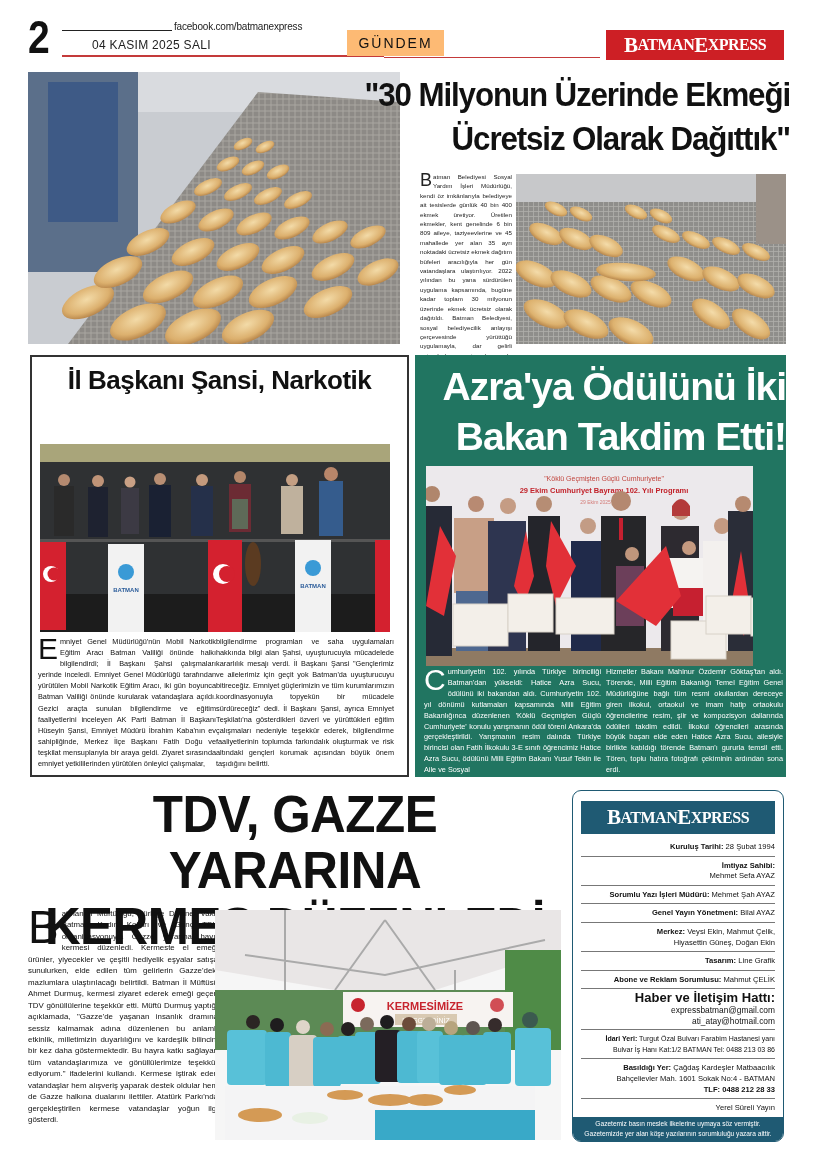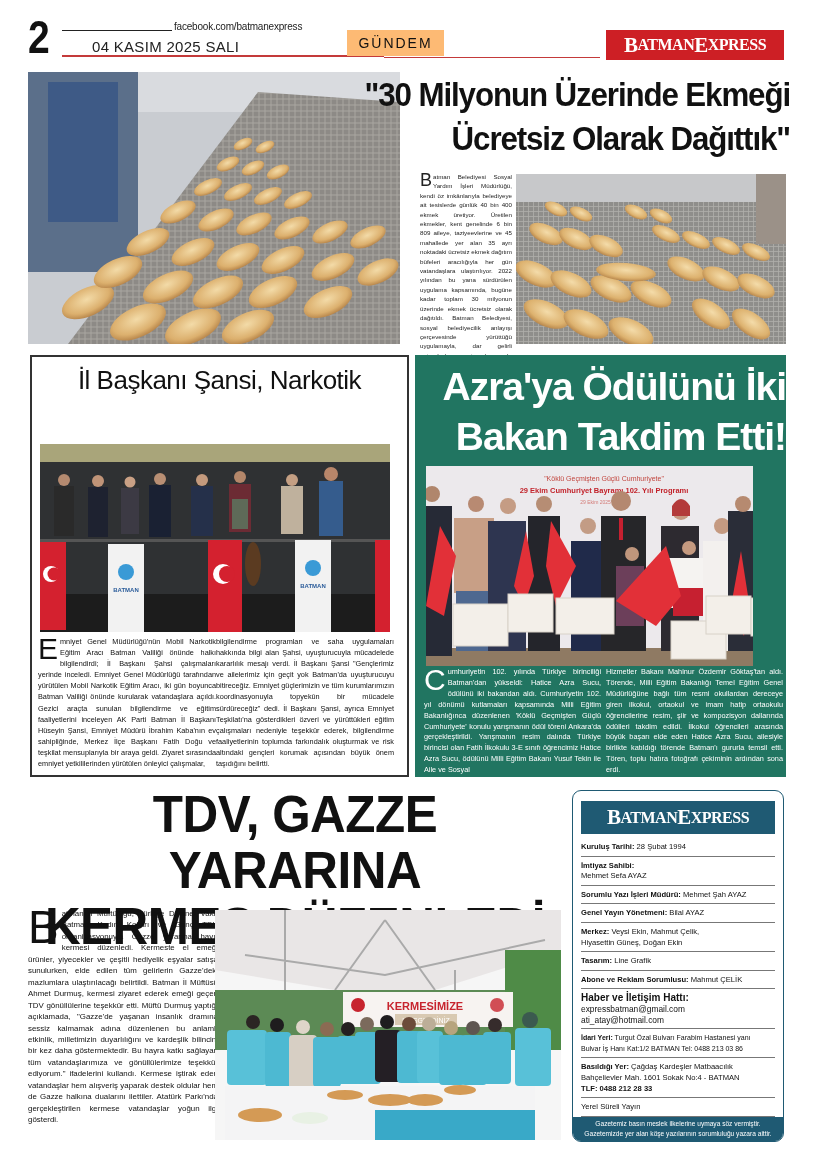--- a/index.html
+++ b/index.html
@@ -4,57 +4,57 @@
 <style>
 *{box-sizing:border-box;margin:0;padding:0}
 html,body{width:815px;height:1169px;background:#fff;overflow:hidden}
 body{position:relative;font-family:"Liberation Sans",sans-serif;color:#111}
 .abs{position:absolute}
 
 
 .page-num{left:28px;top:14px;font-size:46px;font-weight:bold;line-height:46px;font-family:"Liberation Sans",sans-serif;transform:scaleX(.85);transform-origin:left}
 .fb-line{left:62px;top:30px;width:110px;border-top:1px solid #222}
 .fb-text{left:174px;top:21px;font-size:10px;letter-spacing:-.2px;color:#222}
-.date{left:92px;top:38px;font-size:15px;letter-spacing:.3px;color:#222}
+.date{left:92px;top:38px;font-size:12px;letter-spacing:.3px;color:#222}
 .hdr-rule{left:62px;top:55px;width:322px;border-top:2px solid #c43a3a}
 .hdr-rule2{left:384px;top:57px;width:216px;border-top:1px solid #c43a3a}
 .section-tab{left:347px;top:30px;width:97px;height:26px;background:#fdba74;display:flex;align-items:center;justify-content:center;font-size:14px;letter-spacing:2px;color:#111}
 .brand-top{left:606px;top:30px;width:178px;height:30px;background:#cd1f25;color:#fff;display:flex;align-items:center;justify-content:center;font-family:"Liberation Serif",serif;font-weight:bold;font-size:21px;letter-spacing:-.5px}
 .brand-top small{font-size:16px}
 
 
 .bread1{left:28px;top:72px;width:372px;height:272px;overflow:hidden}
 .headline1{left:300px;top:72px;width:490px;text-align:right;font-weight:bold;font-size:34px;line-height:44px;letter-spacing:-1.2px;transform:scaleX(.92);transform-origin:right}
 .s1-text{left:420px;top:172px;width:92px;font-size:6.2px;line-height:9.4px;text-align:justify;color:#222}
 .dropcap-small{float:left;font-size:18px;line-height:16px;margin-right:1px;font-weight:normal}
 .bread2{left:516px;top:174px;width:270px;height:170px;overflow:hidden}
 
 
 .box2{left:30px;top:355px;width:379px;height:422px;border:2px solid #333}
-.headline2{left:30px;top:363px;width:379px;text-align:center;font-weight:normal;font-size:26px;line-height:34px;letter-spacing:-.5px}
+.headline2{left:30px;top:363px;width:379px;text-align:center;font-weight:bold;font-size:26px;line-height:34px;letter-spacing:-.5px}
 .photo2{left:40px;top:444px;width:350px;height:188px;overflow:hidden}
 .s2-col{top:636px;width:178px;font-size:7.3px;line-height:11.1px;text-align:justify;color:#111}
 .dropcap{float:left;font-size:30px;line-height:24px;margin-right:2px;margin-top:1px;font-weight:normal;color:#111}
 
 
 .box3{left:415px;top:355px;width:371px;height:422px;background:#217561}
 .headline3{left:415px;top:362px;width:371px;text-align:right;color:#fff;font-weight:bold;font-size:39px;line-height:50px;letter-spacing:-1px}
 .photo3{left:426px;top:466px;width:327px;height:200px;overflow:hidden}
 .s3-col{top:667px;width:177px;font-size:7.3px;line-height:10.9px;text-align:justify;color:#fff}
 
 
 .headline4{left:20px;top:786px;width:550px;text-align:center;font-weight:bold;font-size:52px;line-height:56px;letter-spacing:-.5px;transform:scaleX(.95);transform-origin:center}
 .s4-text{left:28px;top:908px;width:190px;font-size:7.9px;line-height:11.45px;text-align:justify;color:#111}
 .dropcap-b{float:left;font-size:46px;line-height:36px;margin-right:3px;margin-top:1px}
 .photo4{left:215px;top:910px;width:346px;height:230px;overflow:hidden}
 
 
 .masthead{left:572px;top:790px;width:212px;height:352px;border:1.5px solid #1f5a73;border-radius:9px;overflow:hidden;background:#fff}
 .mh-brand{margin:10px 8px 4px;height:33px;background:#1f5a73;color:#fff;display:flex;align-items:center;justify-content:center;font-family:"Liberation Serif",serif;font-weight:bold;font-size:21px;letter-spacing:-.5px}
-.mh-row{border-bottom:1px solid #777;margin:0 8px;padding:4px 0 3px;text-align:left;font-size:7.6px;line-height:10.6px;color:#111}
+.mh-row{border-bottom:1px solid #777;margin:0 8px;padding:4px 0 3px;text-align:right;font-size:7.6px;line-height:10.6px;color:#111}
 .mh-row b{font-weight:bold}
 .mh-row:last-of-type{border-bottom:none}
 .mh-foot{position:absolute;left:0;bottom:0;width:100%;height:24px;background:#1f5a73;color:#fff;font-size:6.6px;line-height:10px;text-align:center;padding-top:2px}
 svg{display:block}
 </style>
 </head>
 <body>
 
 <div class="abs page-num">2</div>
 <div class="abs fb-line"></div>
@@ -408,21 +408,21 @@
       <span>E</span>
       <span style="font-size:16px">XPRESS</span>
   </div>
   <div class="mh-row"><b>Kuruluş Tarihi:</b> <span>28 Şubat 1994</span></div>
   <div class="mh-row"><b>İmtiyaz Sahibi:</b><br><span>Mehmet Sefa AYAZ</span></div>
   <div class="mh-row"><b>Sorumlu Yazı İşleri Müdürü:</b> <span>Mehmet Şah AYAZ</span></div>
   <div class="mh-row"><b>Genel Yayın Yönetmeni:</b> <span>Bilal AYAZ</span></div>
   <div class="mh-row"><b>Merkez:</b> <span>Veysi Ekin, Mahmut Çelik,</span><br><span>Hiyasettin Güneş, Doğan Ekin</span></div>
   <div class="mh-row"><b>Tasarım:</b> <span>Line Grafik</span></div>
   <div class="mh-row"><b>Abone ve Reklam Sorumlusu:</b> <span>Mahmut ÇELİK</span></div>
-  <div class="mh-row" style="font-size:8.4px"><b style="font-size:10px">Haber ve İletişim Hattı:</b><br><span>expressbatman@gmail.com</span><br><span>ati_atay@hotmail.com</span></div>
+  <div class="mh-row" style="font-size:8.4px"><b style="font-size:13px">Haber ve İletişim Hattı:</b><br><span>expressbatman@gmail.com</span><br><span>ati_atay@hotmail.com</span></div>
   <div class="mh-row" style="font-size:7px"><b>İdari Yeri:</b> <span>Turgut Özal Bulvarı Farabim Hastanesi yanı</span><br><span>Bulvar İş Hanı Kat:1/2 BATMAN Tel: 0488 213 03 86</span></div>
   <div class="mh-row"><b>Basıldığı Yer:</b> <span>Çağdaş Kardeşler Matbaacılık</span><br><span>Bahçelievler Mah. 1601 Sokak No:4  -  BATMAN</span><br><b>TLF: 0488 212 28 33</b></div>
   <div class="mh-row"><span>Yerel Süreli Yayın</span></div>
   <div class="mh-foot">
     <div>Gazetemiz basın meslek ilkelerine uymaya söz vermiştir.</div>
     <div>Gazetemizde yer alan köşe yazılarının sorumluluğu yazara aittir.</div>
   </div>
 </div>
 
 </body></html>

